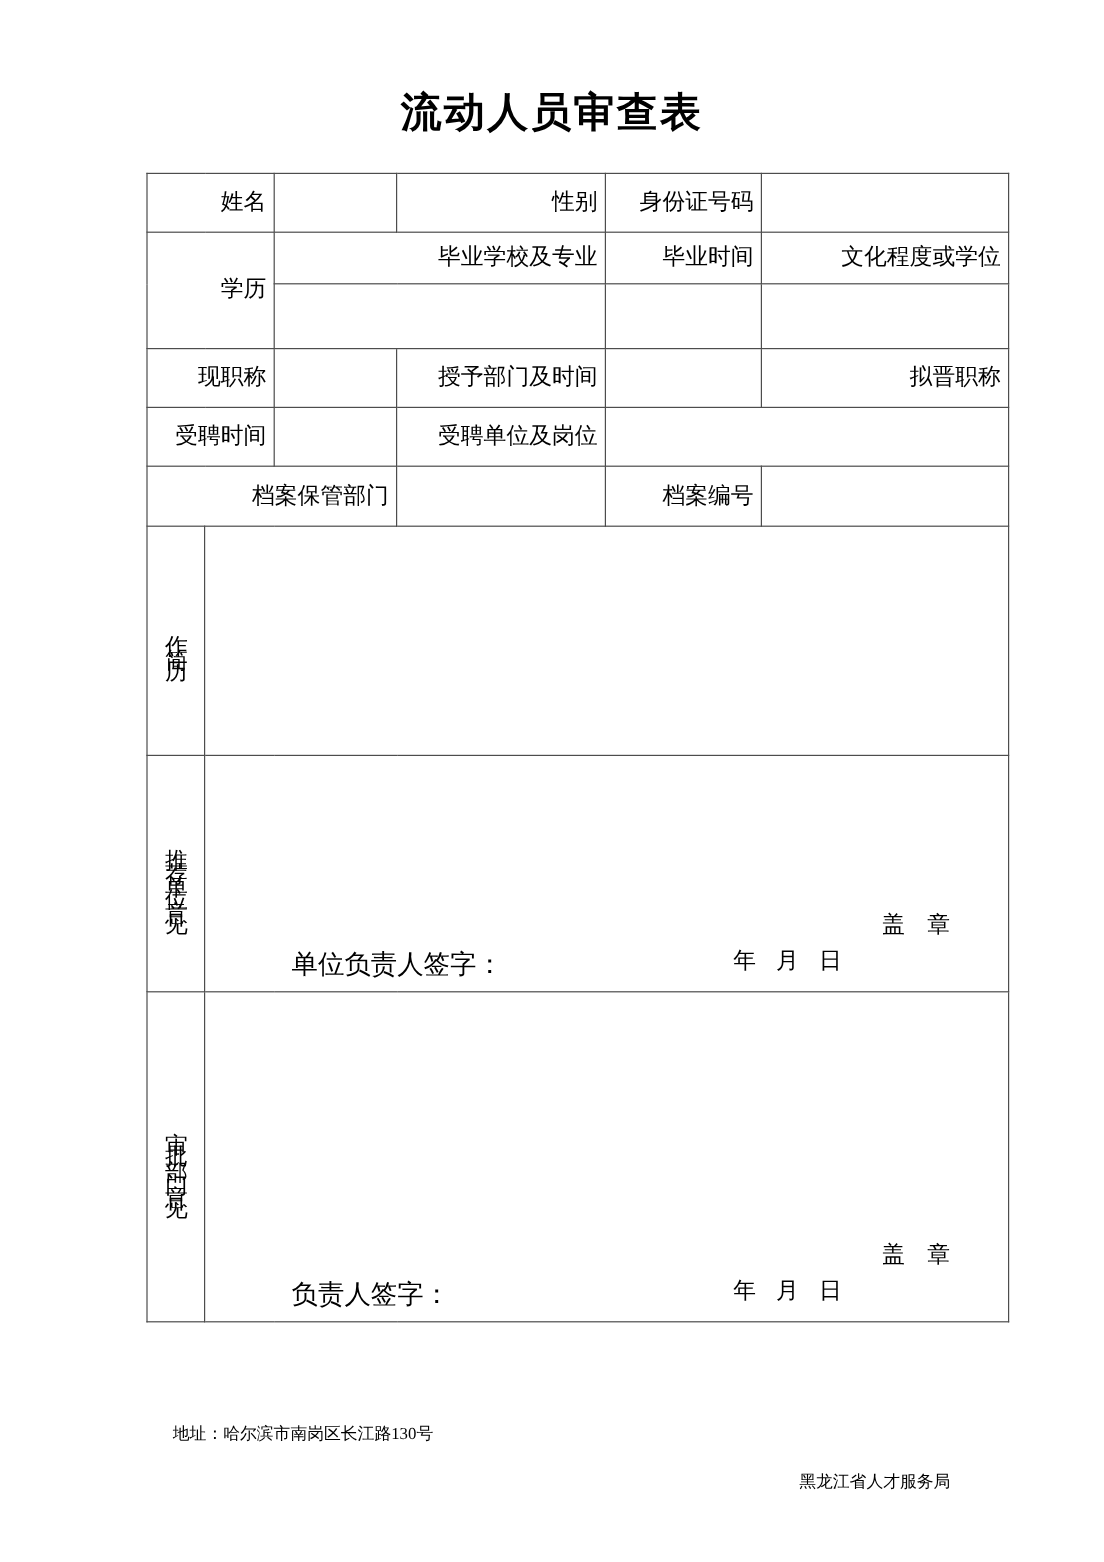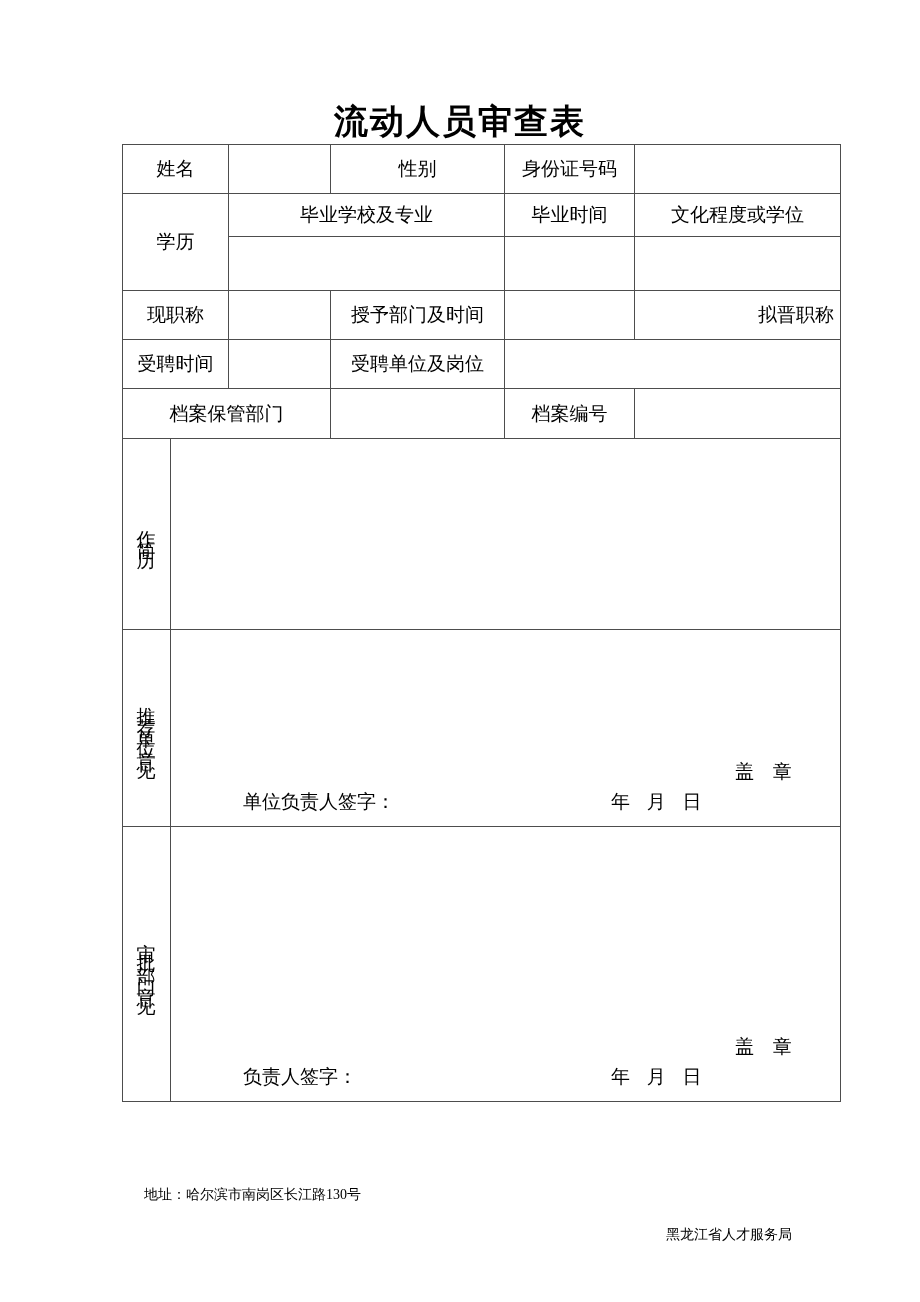--- a/index.html
+++ b/index.html
@@ -26,39 +26,38 @@
     position: absolute;
     left: 0;
     top: 72px;
     width: 920px;
     text-align: center;
     font-size: 34px;
     font-weight: bold;
     letter-spacing: 2px;
     font-family: "DejaVu Sans", "Liberation Sans", sans-serif;
     line-height: 44px;
-    margin-top: 27px;
   }
 
   
   .form-table {
     position: absolute;
     left: 122px;
     top: 144px;
     width: 718px;
     border-collapse: collapse;
     table-layout: fixed;
   }
   .form-table td {
     border: 1px solid #4d4d4d;
     font-size: 19px;
     line-height: 1.25;
     padding: 0 6px;
     vertical-align: middle;
-    text-align: center;
+    text-align: right;
     font-family: "Liberation Serif", "DejaVu Serif", serif;
   }
   .r-basic td { height: 48px; }
   .r-edu-top td { height: 42px; }
   .r-edu-bottom td { height: 53px; }
   .r-title td { height: 48px; }
   .r-hire td { height: 48px; }
   .r-file td { height: 49px; }
 
   td.blank { }
@@ -105,21 +104,21 @@
     left: 520px;
     top: 0;
     font-size: 19px;
     letter-spacing: 7px;
     margin-left: 44px;
   }
   .sign-text {
     position: absolute;
     left: 72px;
     top: 30px;
-    font-size: 19px;
+    font-size: 22px;
   }
   .date-text {
     position: absolute;
     left: 440px;
     top: 30px;
     font-size: 19px;
     letter-spacing: 6px;
   }
 
   

